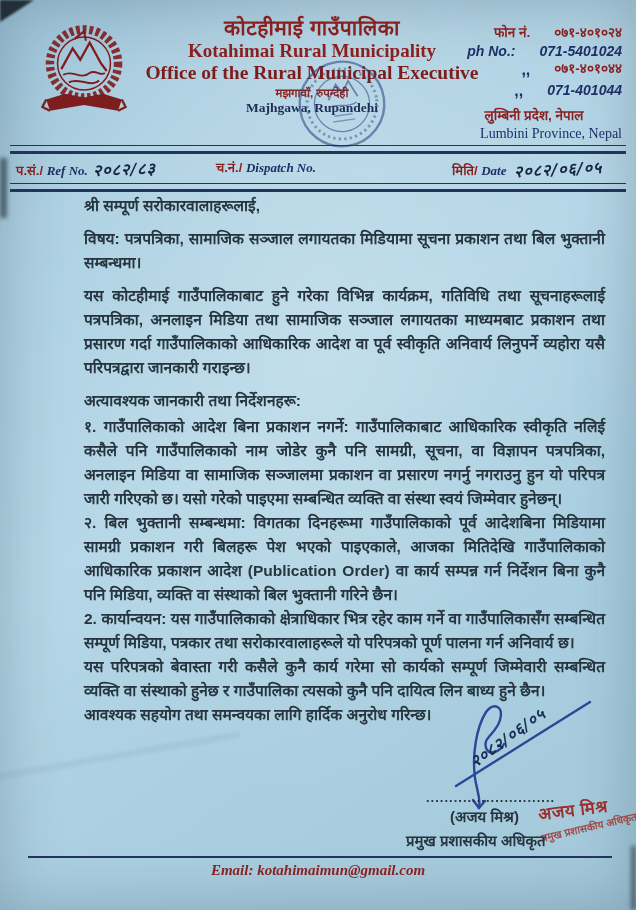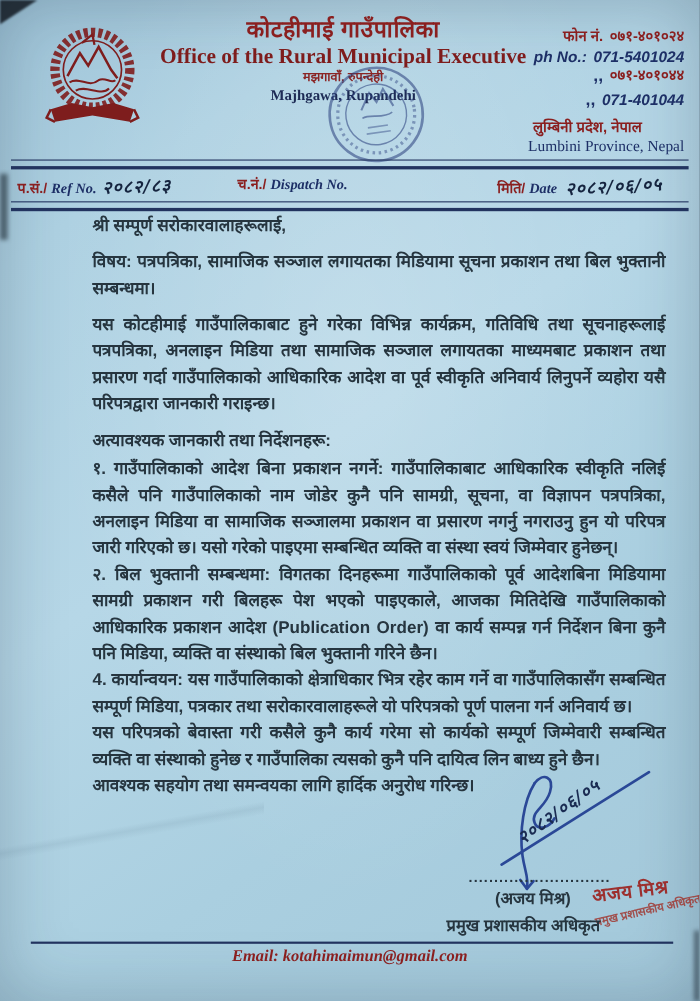--- a/index.html
+++ b/index.html
@@ -26,21 +26,21 @@
   .np-maroon{color:#8a1f1f;font-weight:bold;}
   .org-np{font-size:21px;letter-spacing:.5px;}
   .org-en{font-family:"Liberation Serif",serif;font-size:19px;font-weight:bold;color:#8a1f1f;}
   .office-np{font-size:22px;margin-top:1px;}
   .office-en{font-family:"Liberation Serif",serif;font-size:19.5px;font-weight:bold;color:#7e1c1c;margin-top:1px;}
   .addr-np{font-size:11.5px;margin-top:3px;color:#8a2525;font-weight:bold;}
   .addr-en{font-family:"Liberation Serif",serif;font-size:13.5px;font-weight:bold;color:#1d2b55;margin-top:1px;}
   .seal{position:absolute;left:296px;top:58px;width:92px;height:92px;opacity:.55;transform:rotate(-8deg);}
 
   .hdr-right{position:absolute;right:14px;top:24px;width:176px;line-height:1.3;}
-  .ph-row{display:flex;justify-content:flex-end;gap:6px;white-space:nowrap;}
+  .ph-row{display:flex;justify-content:flex-end;gap:24px;white-space:nowrap;}
   .ph-np{color:#8a1f1f;font-weight:bold;font-size:13.5px;}
   .ph-en{font-family:Liberation Sans, sans-serif;font-style:italic;color:#1d2f66;font-size:14px;font-weight:bold;}
   .ditto{color:#1d2f66;font-weight:bold;}
   .prov-np{color:#8a1f1f;font-weight:bold;font-size:13.5px;text-align:center;margin-top:6px;}
   .prov-en{font-family:"Liberation Serif",serif;color:#1d2f66;font-size:14px;text-align:right;}
 
   .rule{position:absolute;left:10px;right:10px;height:5px;
     border-top:1.5px solid #22335f;border-bottom:3px solid #22335f;}
   .rule-top{top:145px;}
   .rule-mid{top:183px;}
@@ -97,20 +97,21 @@
       <path d="M28 58 C38 52, 46 64, 56 56 C62 52, 68 60, 72 56" stroke-width="2"></path>
       <path d="M34 66 C44 60, 58 72, 66 64" stroke-width="2"></path>
       <path d="M40 20 L50 12 L52 22" stroke-width="2.2"></path>
       <path d="M10 84 L30 78 L50 82 L70 78 L90 84 L86 96 L50 90 L14 96 Z" fill="#7e1d1d" stroke="none"></path>
       <path d="M10 84 L6 92 L14 96 M90 84 L94 92 L86 96" stroke-width="2.4"></path>
     </g>
   </svg>
 
   <div class="hdr-center">
     <div class="np-maroon org-np">कोटहीमाई गाउँपालिका</div>
+    <div class="org-en">Kotahimai Rural Municipality</div>
     <div class="office-en">Office of the Rural Municipal Executive</div>
     <div class="addr-np">मझगावाँ, रुपन्देही</div>
     <div class="addr-en">Majhgawa, Rupandehi</div>
   </div>
 
   <svg class="seal" viewBox="0 0 100 100">
     <g fill="none" stroke="#2a3f7d">
       <circle cx="50" cy="50" r="46" stroke-width="2.6"></circle>
       <circle cx="50" cy="50" r="30" stroke-width="1.4"></circle>
       <path d="M36 44 L46 28 L52 38 L60 26 L68 44" stroke-width="2"></path>
@@ -160,21 +161,21 @@
   </div>
   <div class="rule rule-mid"></div>
 
   <div class="body-text">
     <p>श्री सम्पूर्ण सरोकारवालाहरूलाई,</p>
     <p>विषय: पत्रपत्रिका, सामाजिक सञ्जाल लगायतका मिडियामा सूचना प्रकाशन तथा बिल भुक्तानी सम्बन्धमा।</p>
     <p>यस कोटहीमाई गाउँपालिकाबाट हुने गरेका विभिन्न कार्यक्रम, गतिविधि तथा सूचनाहरूलाई पत्रपत्रिका, अनलाइन मिडिया तथा सामाजिक सञ्जाल लगायतका माध्यमबाट प्रकाशन तथा प्रसारण गर्दा गाउँपालिकाको आधिकारिक आदेश वा पूर्व स्वीकृति अनिवार्य लिनुपर्ने व्यहोरा यसै परिपत्रद्वारा जानकारी गराइन्छ।</p>
     <p class="heading">अत्यावश्यक जानकारी तथा निर्देशनहरू:</p>
     <p class="no-gap">१.  गाउँपालिकाको आदेश बिना प्रकाशन नगर्ने: गाउँपालिकाबाट आधिकारिक स्वीकृति नलिई कसैले पनि गाउँपालिकाको नाम जोडेर कुनै पनि सामग्री, सूचना, वा विज्ञापन पत्रपत्रिका, अनलाइन मिडिया वा सामाजिक सञ्जालमा प्रकाशन वा प्रसारण नगर्नु नगराउनु हुन यो परिपत्र जारी गरिएको छ। यसो गरेको पाइएमा सम्बन्धित व्यक्ति वा संस्था स्वयं जिम्मेवार हुनेछन्।</p>
     <p class="no-gap">२.  बिल भुक्तानी सम्बन्धमा: विगतका दिनहरूमा गाउँपालिकाको पूर्व आदेशबिना मिडियामा सामग्री प्रकाशन गरी बिलहरू पेश भएको पाइएकाले, आजका मितिदेखि गाउँपालिकाको आधिकारिक प्रकाशन आदेश (Publication Order) वा कार्य सम्पन्न गर्न निर्देशन बिना कुनै पनि मिडिया, व्यक्ति वा संस्थाको बिल भुक्तानी गरिने छैन।</p>
-    <p class="no-gap">4.  कार्यान्वयन: यस गाउँपालिकाको क्षेत्राधिकार भित्र रहेर काम गर्ने वा गाउँपालिकासँग सम्बन्धित सम्पूर्ण मिडिया, पत्रकार तथा सरोकारवालाहरूले यो परिपत्रको पूर्ण पालना गर्न अनिवार्य छ।</p>
+    <p class="no-gap">2.  कार्यान्वयन: यस गाउँपालिकाको क्षेत्राधिकार भित्र रहेर काम गर्ने वा गाउँपालिकासँग सम्बन्धित सम्पूर्ण मिडिया, पत्रकार तथा सरोकारवालाहरूले यो परिपत्रको पूर्ण पालना गर्न अनिवार्य छ।</p>
     <p class="no-gap">यस परिपत्रको बेवास्ता गरी कसैले कुनै कार्य गरेमा सो कार्यको सम्पूर्ण जिम्मेवारी सम्बन्धित व्यक्ति वा संस्थाको हुनेछ र गाउँपालिका त्यसको कुनै पनि दायित्व लिन बाध्य हुने छैन।</p>
     <p class="closing">आवश्यक सहयोग तथा समन्वयका लागि हार्दिक अनुरोध गरिन्छ।</p>
   </div>
 
   <div class="sig-block">
     <svg class="sig-svg" viewBox="0 0 150 120">
       <g fill="none" stroke="#1d3a8f" stroke-width="2.4" stroke-linecap="round" opacity=".9">
         <path d="M38 18 C28 34, 24 62, 27 84 C29 98, 33 104, 31 114"></path>
         <path d="M38 18 C46 8, 56 12, 52 26 C48 40, 34 44, 38 54 C41 62, 52 58, 56 50"></path>
         <path d="M8 92 C40 72, 100 34, 142 8"></path>

